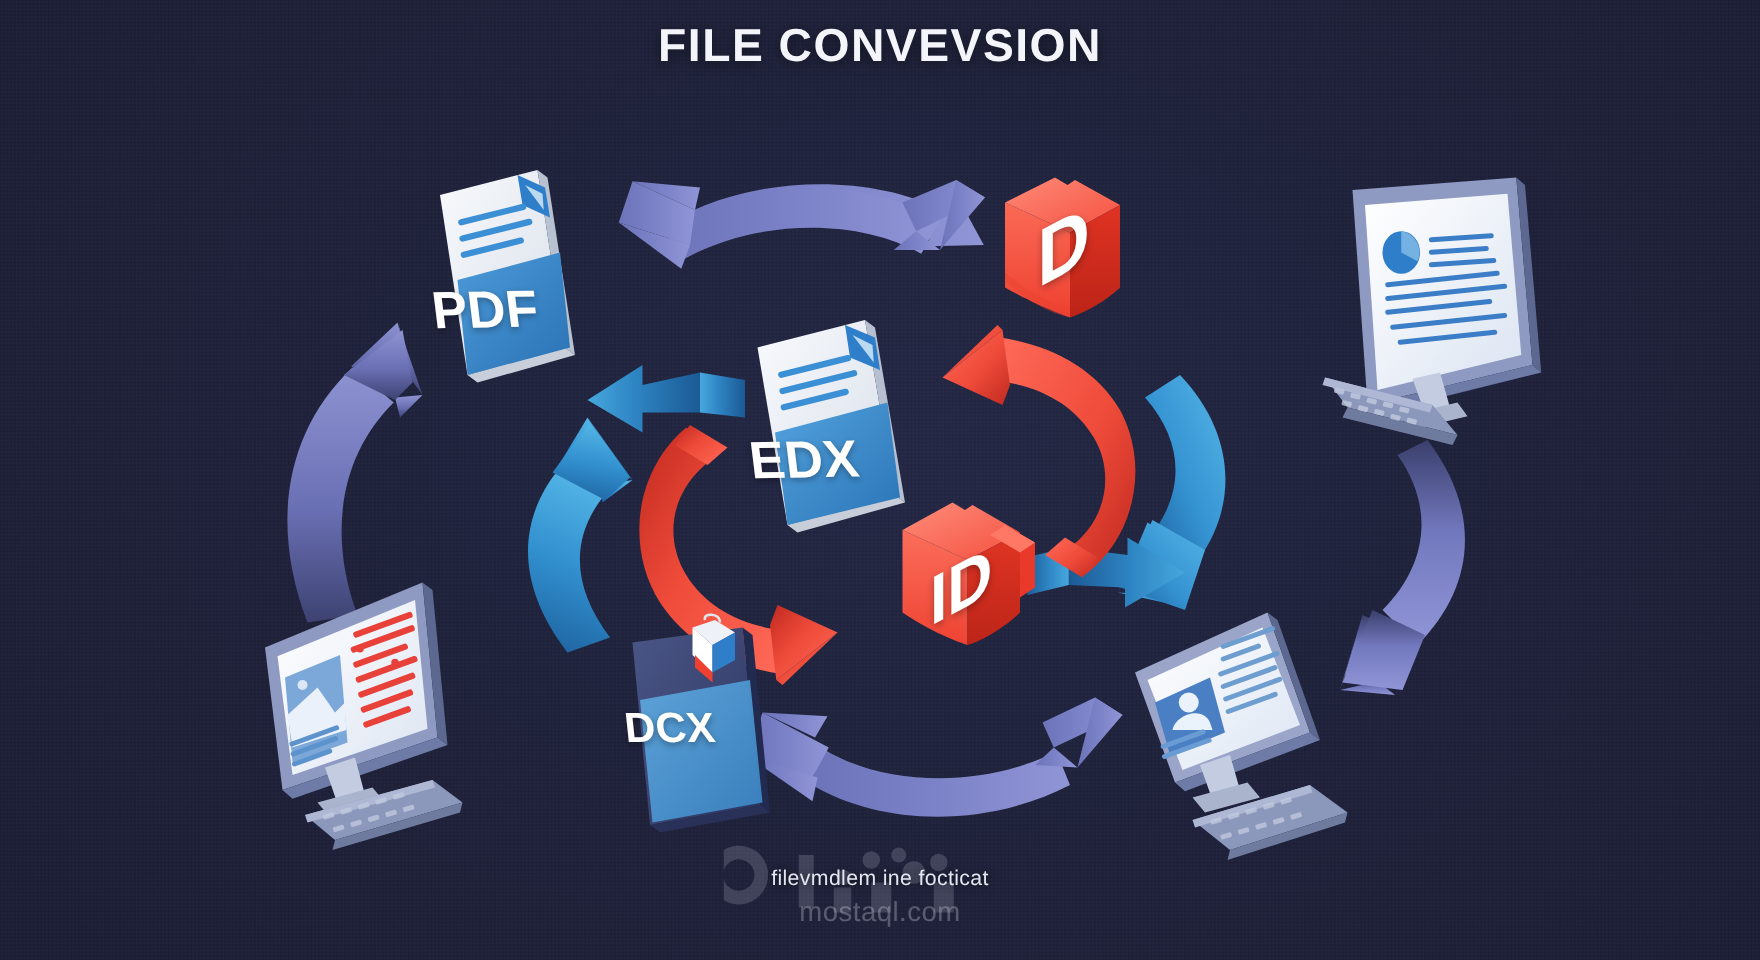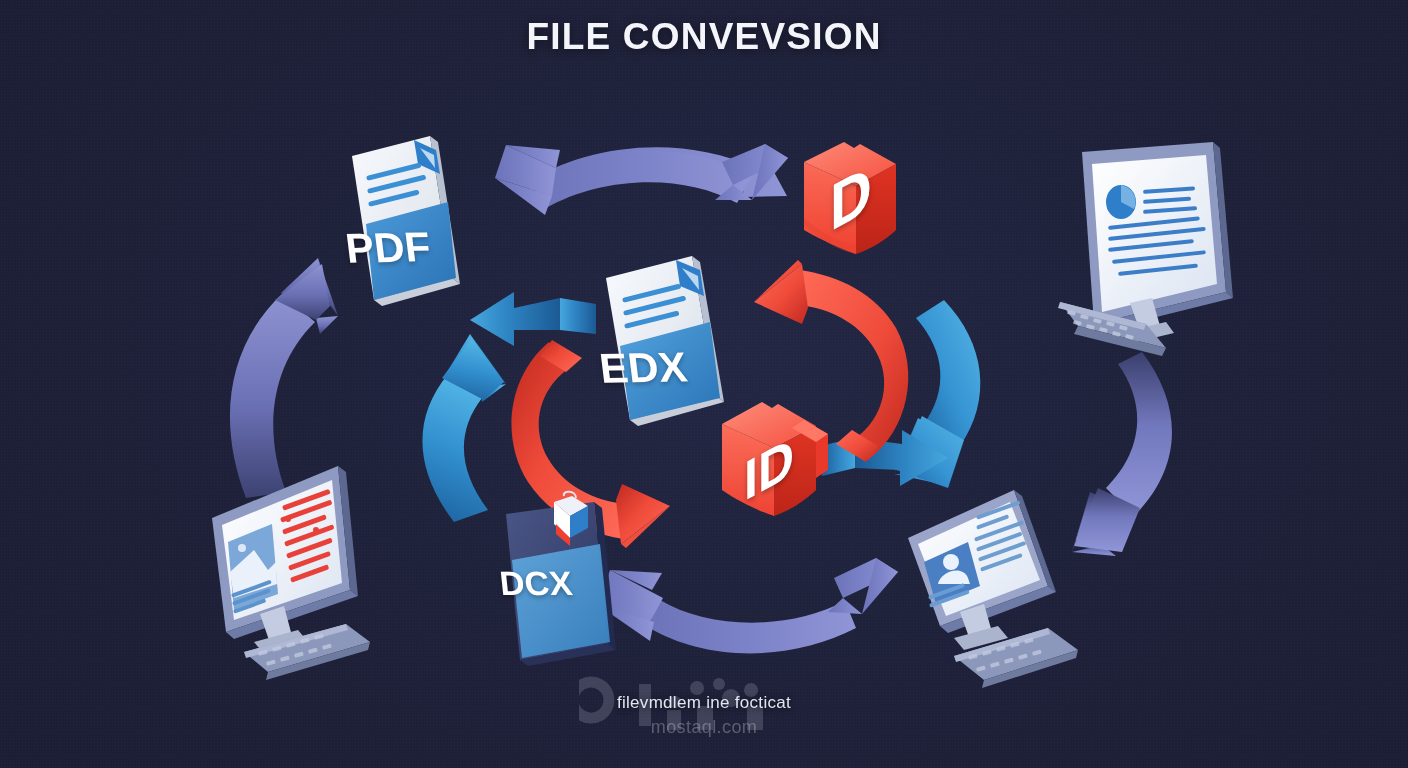--- a/index.html
+++ b/index.html
@@ -41,21 +41,21 @@
     text-align:center;
     font-size:17px;
     color:#e3e5f0;
     letter-spacing:.3px;
     z-index:40;
     text-shadow:0 1px 6px rgba(0,0,0,.5);
   }
   .watermark {
     position:absolute; top:717px; left:0; width:100%;
     text-align:center;
-    font-size:18px;
+    font-size:22px;
     color:rgba(225,228,240,.30);
     letter-spacing:.4px;
     z-index:39;
   }
   .wm-logo{
     position:absolute;
     top:676px; left:50%;
     transform:translateX(-50%);
     width:250px; height:62px;
     z-index:38;

